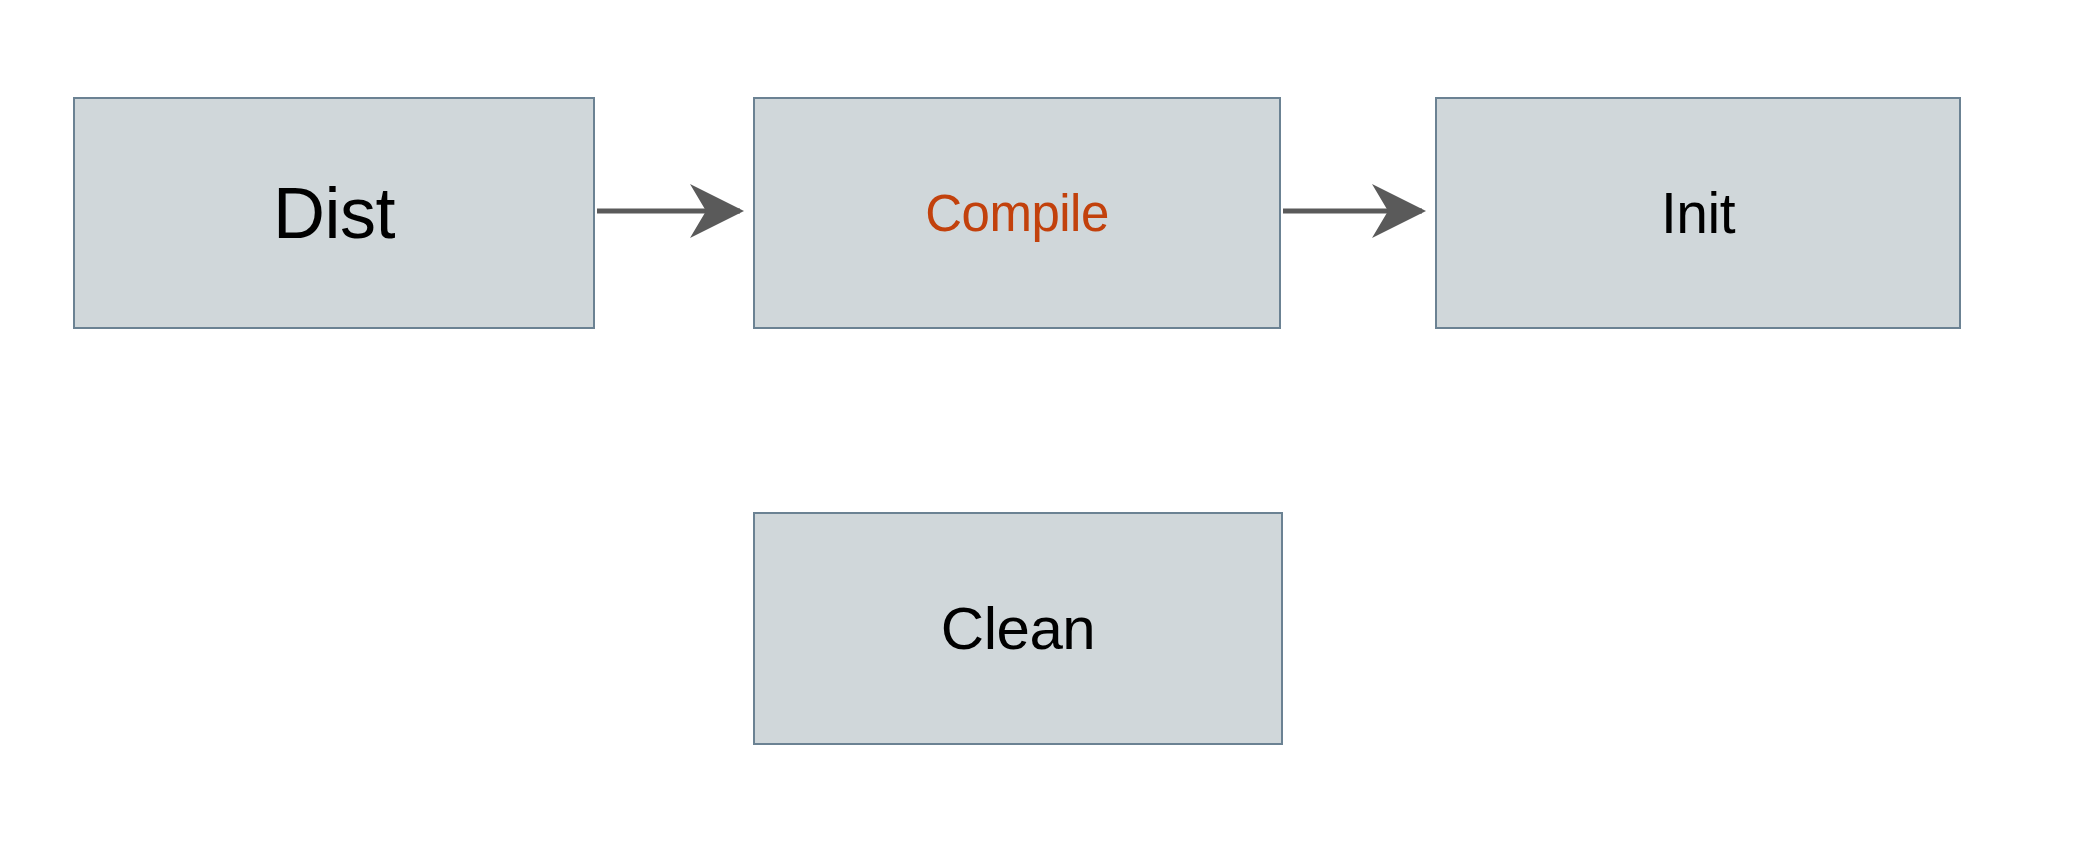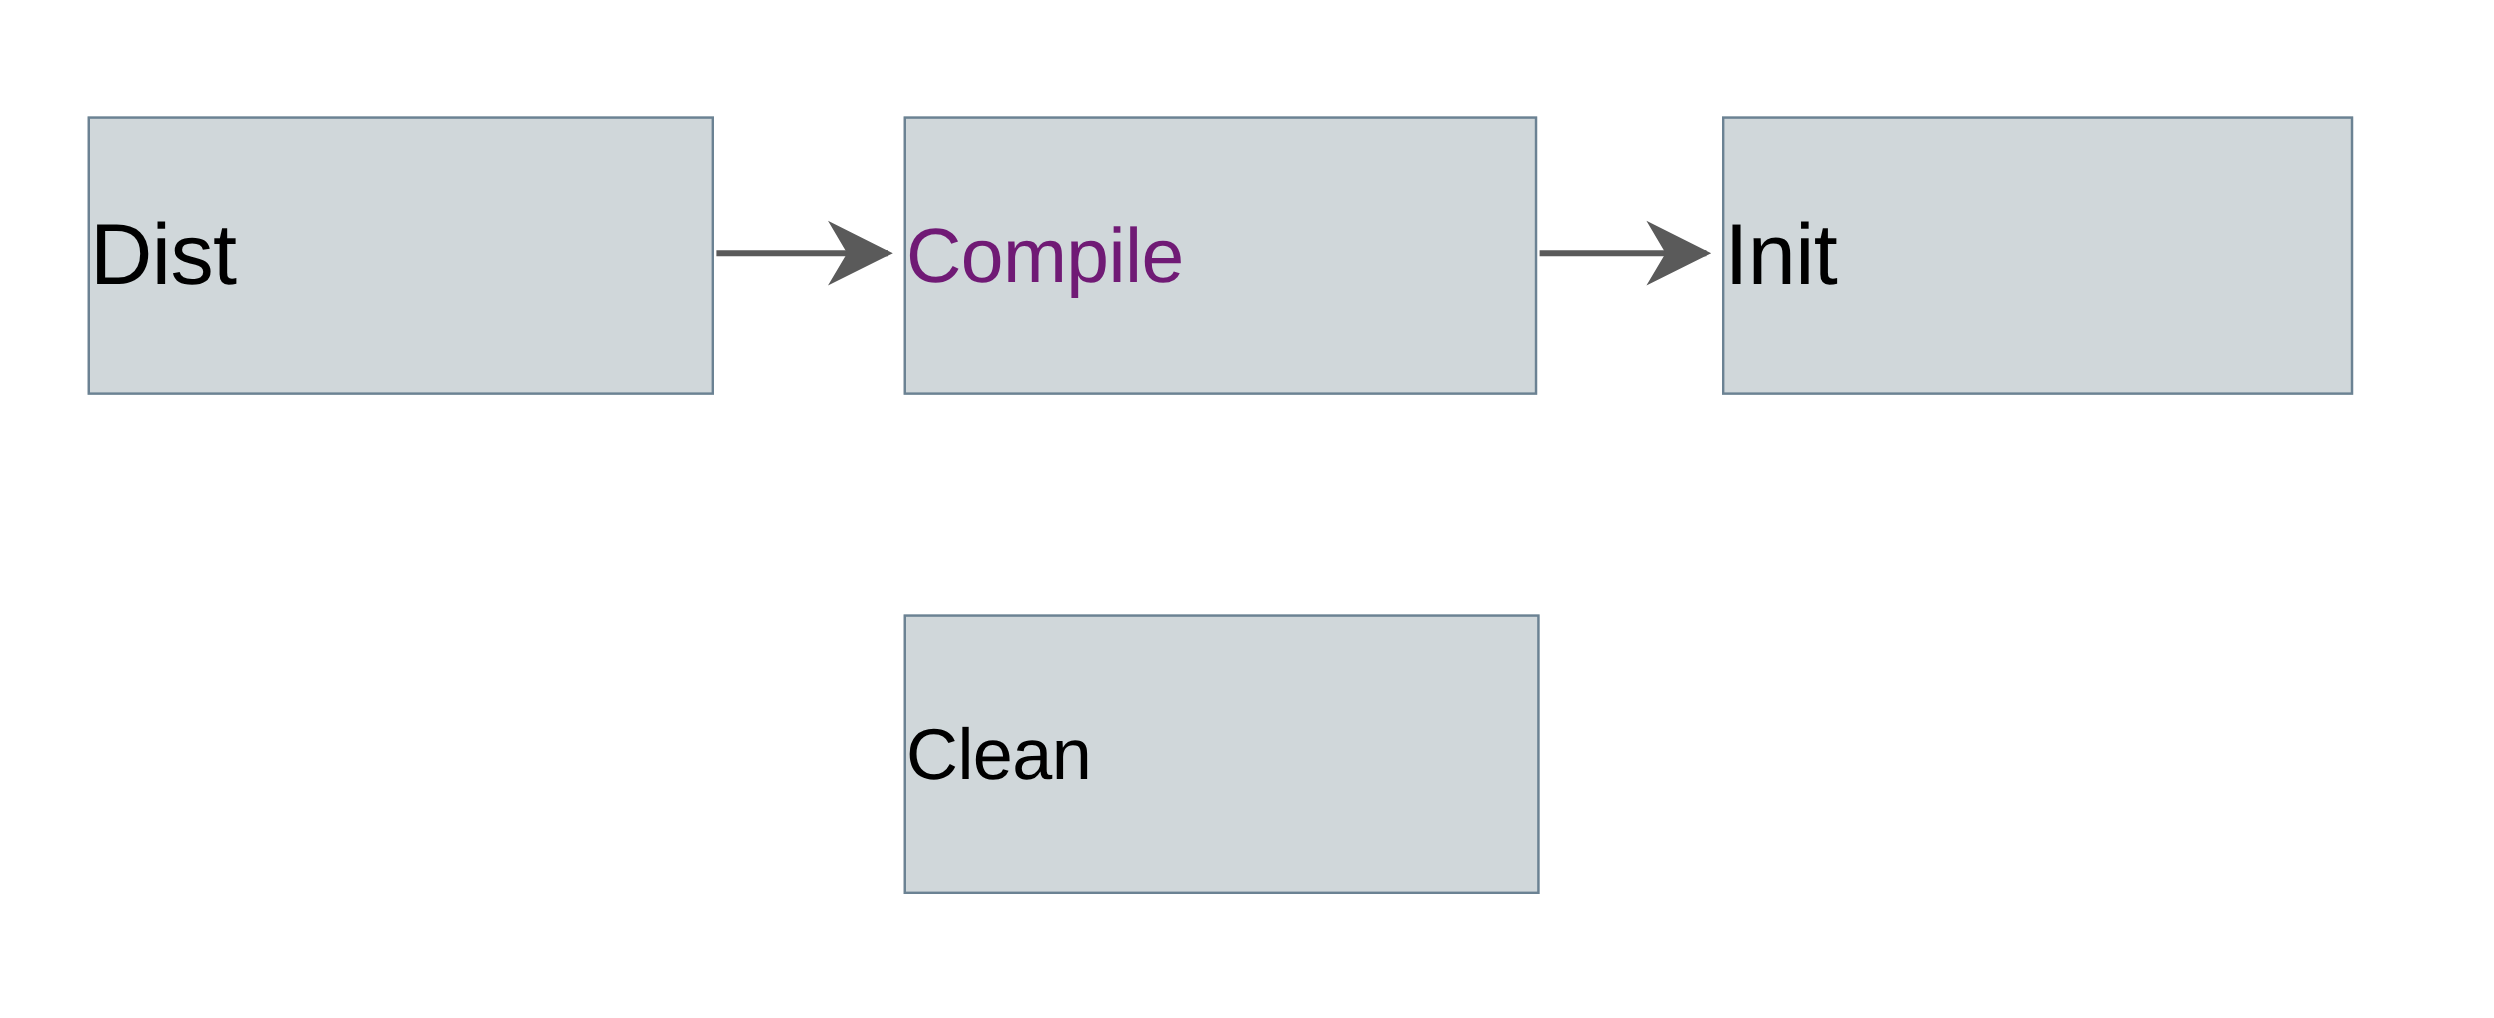--- a/index.html
+++ b/index.html
@@ -18,21 +18,21 @@
     background: #ffffff;
     overflow: hidden;
   }
   .node {
     position: absolute;
     box-sizing: border-box;
     background: #d0d7da;
     border: 2px solid #6b8293;
     display: flex;
     align-items: center;
-    justify-content: flex-start;
+    justify-content: center;
   }
   .node-label {
     font-family: "Liberation Sans", "DejaVu Sans", sans-serif;
     font-size: 72px;
     line-height: 1;
     font-weight: 400;
     color: #000000;
     letter-spacing: -0.5px;
     white-space: nowrap;
     -webkit-font-smoothing: antialiased;
@@ -68,24 +68,24 @@
     <g class="hit">
       <line id="edge1-line" x1="1283" y1="211" x2="1422" y2="211" stroke="#5a5a5a" stroke-width="5" stroke-linecap="butt" marker-end="url(#arrow-classic)"></line>
     </g>
   </svg>
 
   <div class="node" id="node-dist" style="left: 73px; top: 97px; width: 522px; height: 232px; background: rgb(208, 215, 218); border-color: rgb(107, 130, 147); border-width: 2px;">
     <span class="node-label" style="font-size: 72px; color: rgb(0, 0, 0);">Dist</span>
   </div>
 
   <div class="node" id="node-compile" style="left: 753px; top: 97px; width: 528px; height: 232px; background: rgb(208, 215, 218); border-color: rgb(107, 130, 147); border-width: 2px;">
-    <span class="node-label" style="font-size: 64px; color: #701a75;">Compile</span>
+    <span class="node-label" style="font-size: 51px; color: #c2410c;">Compile</span>
   </div>
 
   <div class="node" id="node-init" style="left: 1435px; top: 97px; width: 526px; height: 232px; background: rgb(208, 215, 218); border-color: rgb(107, 130, 147); border-width: 2px;">
-    <span class="node-label" style="font-size: 72px; color: rgb(0, 0, 0);">Init</span>
+    <span class="node-label" style="font-size: 57px; color: rgb(0, 0, 0);">Init</span>
   </div>
 
   <div class="node" id="node-clean" style="left: 753px; top: 512px; width: 530px; height: 233px; background: rgb(208, 215, 218); border-color: rgb(107, 130, 147); border-width: 2px;">
     <span class="node-label" style="font-size: 60px; color: rgb(0, 0, 0);">Clean</span>
   </div>
 
 </div>
 
 </body></html>

